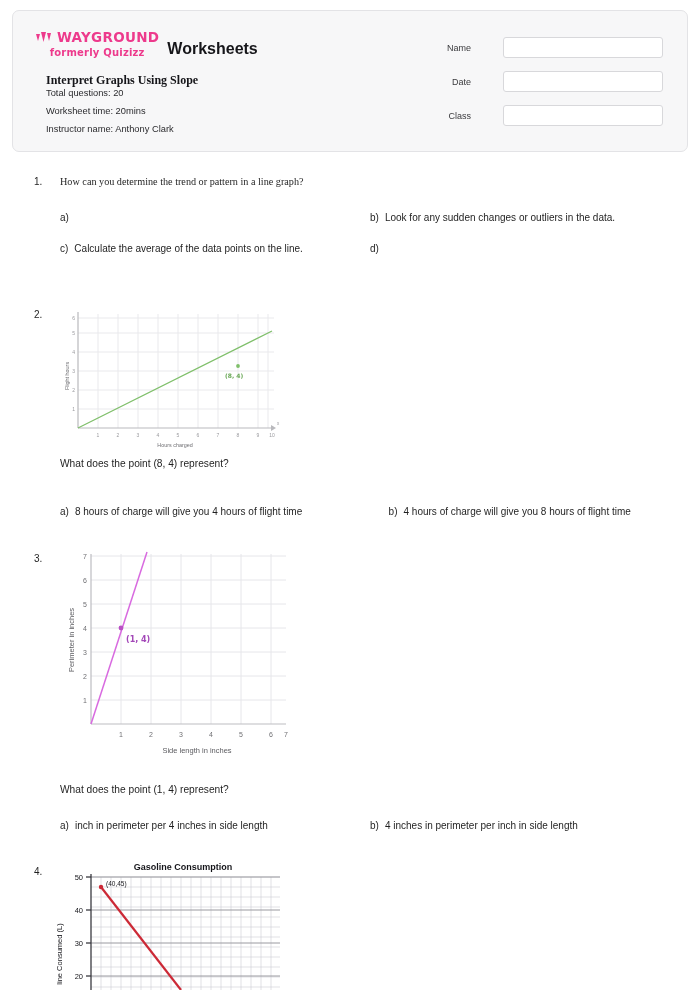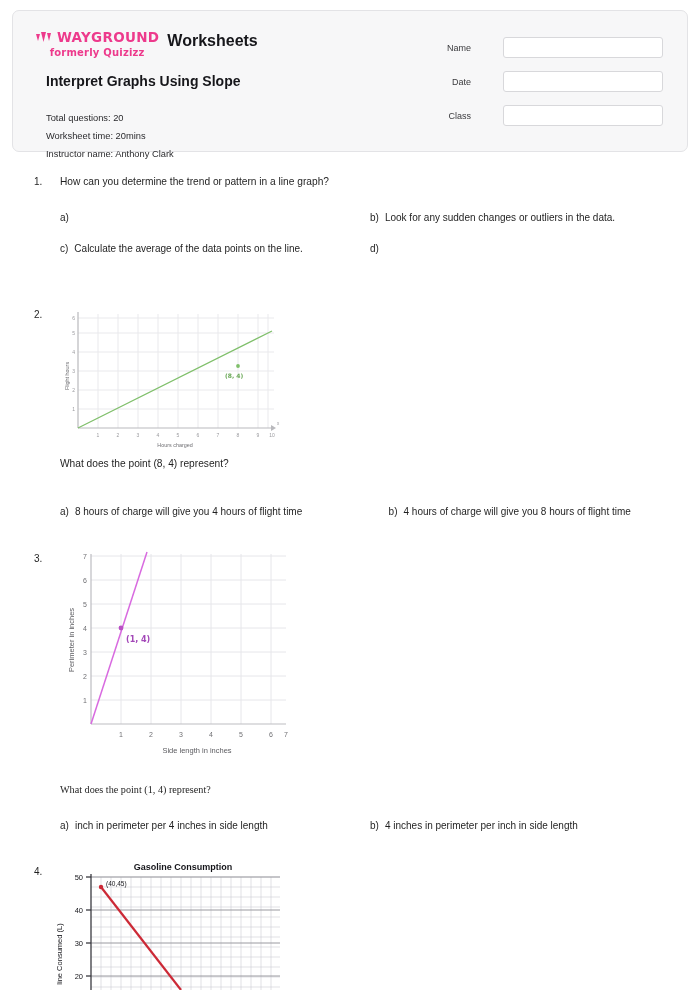--- a/index.html
+++ b/index.html
@@ -21,21 +21,21 @@
   .header {
     position: absolute;
     left: 12px; top: 10px;
     width: 676px; height: 142px;
     background: #f7f7f8;
     border: 1px solid #e3e3e6;
     border-radius: 7px;
   }
   .brandrow {
     position: absolute; left: 22px; top: 20px;
-    display: flex; align-items: flex-start; gap: 8px;
+    display: flex; align-items: flex-end; gap: 8px;
   }
   .logo-wrap { display: flex; flex-direction: column; align-items: center; }
   .logo-line { display: flex; align-items: center; gap: 2px; }
   .logo-mark { display: block; }
   .logo-word {
     font-size: 13.5px; font-weight: 700; letter-spacing: 0.3px;
     color: #ed3a8c; font-family: "DejaVu Sans", sans-serif;
     line-height: 1;
   }
   .logo-sub {
@@ -43,22 +43,23 @@
     margin-top: 2px; letter-spacing: .2px;
     font-family: "DejaVu Sans", sans-serif;
   }
   .worksheets-word {
     font-size: 16px; font-weight: 700; color: #16161a;
     margin-top: 1px;
   }
 
   .meta { position: absolute; left: 33px; top: 62px; }
   .meta .title {
-    font-size: 14px; font-weight: 700; color: #16161a;
-    margin-bottom: 24px;
+    font-size: 12px; font-weight: 700; color: #16161a;
+    margin-bottom: 0;
+    font-family: Liberation Serif, serif;
   }
   .meta .line {
     font-size: 9.3px; color: #2b2b2e; margin-bottom: 8px;
   }
 
   .fields { position: absolute; right: 24px; top: 26px; width: 235px; }
   .field-row {
     display: flex; align-items: center; justify-content: flex-end;
     margin-bottom: 13px;
     gap: 24px;
@@ -141,21 +142,21 @@
       </div>
       <div class="field-row">
         <span class="lbl">Class</span>
         <input type="text" value="" style="">
       </div>
     </div>
   </div>
 
   <div class="qblock" style="top:0;">
     <div class="qnum" style="top:176px;">1.</div>
-    <div class="qtext" style="top:176px;">How can you determine the trend or pattern in a line graph?</div>
+    <div class="qtext" style="top:176px;font-family:Liberation Serif, serif;">How can you determine the trend or pattern in a line graph?</div>
 
     <div class="opts" style="top:211px;">
       <div class="optrow" style="margin-bottom:10px;">
         <div class="opt half">
           <span class="ltr">a)</span>
         </div>
         <div class="opt half">
           <span class="ltr">b)</span>
           <span>Look for any sudden changes or outliers in the data.</span>
         </div>
@@ -300,21 +301,21 @@
         <text x="149" y="189">4</text>
         <text x="179" y="189">5</text>
         <text x="209" y="189">6</text>
         <text x="224" y="189">7</text>
       </g>
 
       <text x="135" y="205" font-size="7.5" fill="#5c5c60" text-anchor="middle" font-family="Liberation Sans, sans-serif">Side length in inches</text>
       <text transform="translate(12,92) rotate(-90)" font-size="7.5" fill="#5c5c60" text-anchor="middle" font-family="Liberation Sans, sans-serif">Perimeter in inches</text>
     </svg>
 
-    <div class="qtext" style="top:784px;font-family:Liberation Serif, serif;">What does the point (1, 4) represent?</div>
+    <div class="qtext" style="top:784px;">What does the point (1, 4) represent?</div>
 
     <div class="opts" style="top:819px;">
       <div class="optrow">
         <div class="opt" style="width:50%;">
           <span class="ltr">a)</span>
           <span>inch in perimeter per 4 inches in side length</span>
         </div>
         <div class="opt" style="width:50%;">
           <span class="ltr">b)</span>
           <span>4 inches in perimeter per inch in side length</span>

